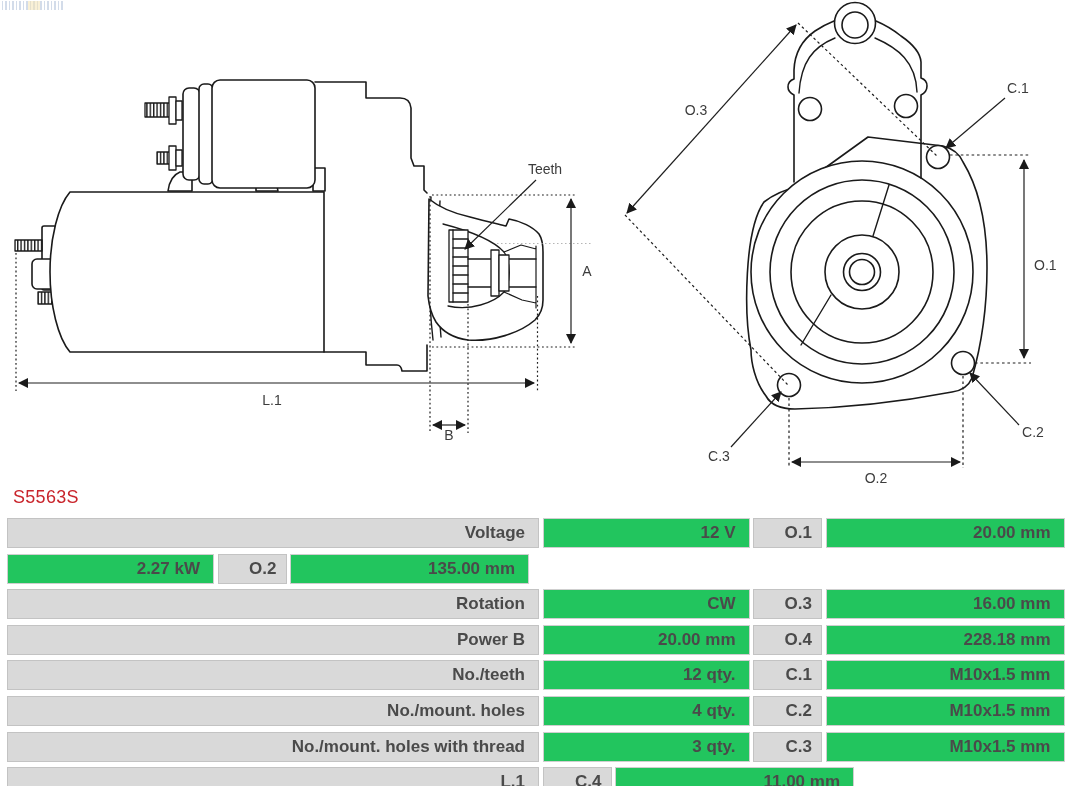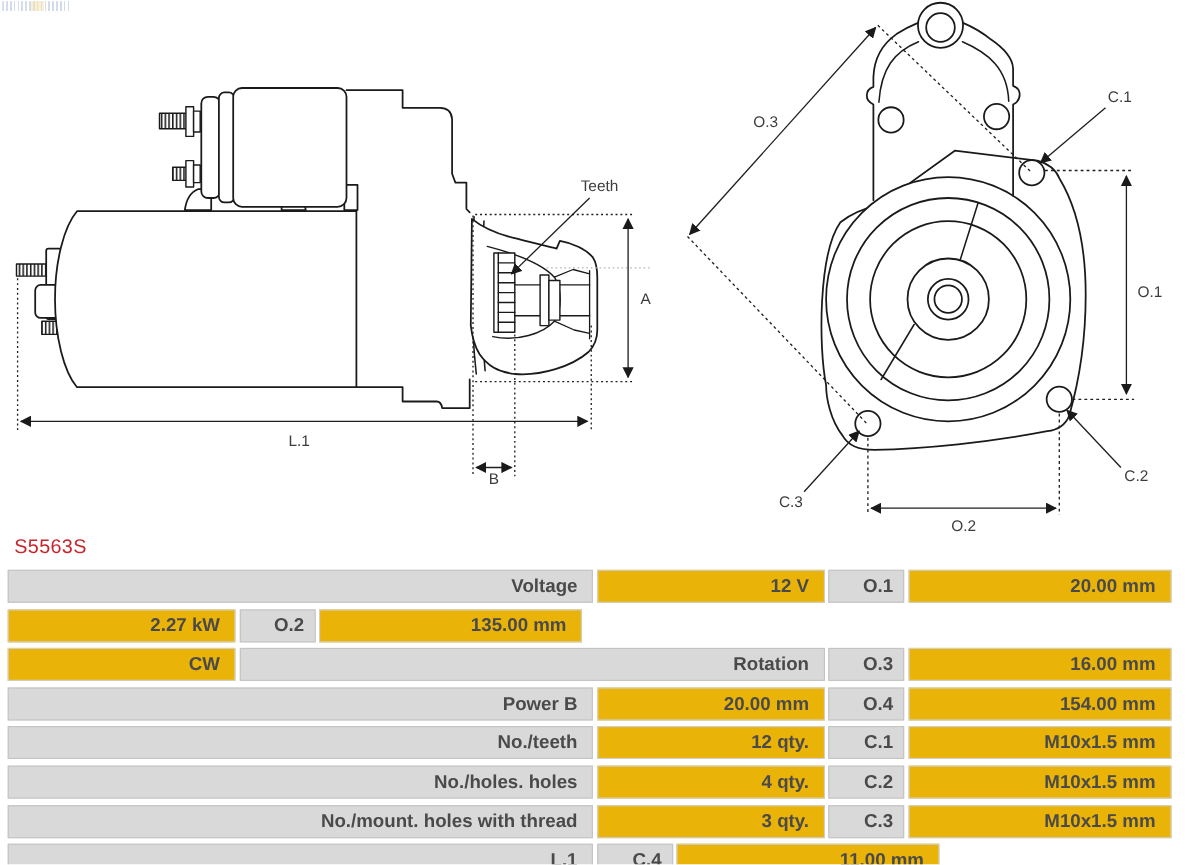--- a/index.html
+++ b/index.html
@@ -11,21 +11,21 @@
   #logo .gold{position:absolute;left:26px;top:0;width:12px;height:9px;background:rgba(235,205,120,.55);}
   #drawing-svg{position:absolute;left:0;top:0;}
   #part-number{position:absolute;left:13px;top:487px;font-size:18px;font-weight:400;
                color:#c9242b;letter-spacing:.3px;}
   #spec-table{position:absolute;left:7px;top:518px;width:1058px;}
   .trow{display:flex;margin-bottom:5.6px;}
   .cell{height:30px;box-sizing:border-box;display:flex;align-items:center;
         justify-content:flex-end;font-size:17px;color:#4a4a4a;padding-right:13px;
         white-space:nowrap;font-weight:bold;}
   .gray{background:#d9d9d9;border:1px solid #c3c3c3;}
-  .white{background:#eab308;border:1px solid #cfcfcf;}
+  .white{background:#22c55e;border:1px solid #cfcfcf;}
   .c1{width:532px;margin-right:3.5px;}
   .c2{width:207px;margin-right:3.5px;}
   .c3{width:69px;margin-right:3.5px;padding-right:9px;}
   .c4{width:239px;}
   text{font-family:"Liberation Sans",sans-serif;font-size:14px;fill:#3c3c3c;stroke:none;}
 </style>
 </head>
 <body>
 
 <div id="stage">
@@ -197,39 +197,39 @@
       <div class="cell white c2">12 V</div>
       <div class="cell gray c3">O.1</div>
       <div class="cell white c4">20.00 mm</div>
     </div>
     <div class="trow">
       <div class="cell white c2">2.27 kW</div>
       <div class="cell gray c3">O.2</div>
       <div class="cell white c4">135.00 mm</div>
     </div>
     <div class="trow">
+      <div class="cell gray c1">Rotation</div>
       <div class="cell white c2">CW</div>
-      <div class="cell gray c1">Rotation</div>
       <div class="cell gray c3">O.3</div>
       <div class="cell white c4">16.00 mm</div>
     </div>
     <div class="trow">
       <div class="cell gray c1">Power B</div>
       <div class="cell white c2">20.00 mm</div>
       <div class="cell gray c3">O.4</div>
-      <div class="cell white c4">154.00 mm</div>
+      <div class="cell white c4">228.18 mm</div>
     </div>
     <div class="trow">
       <div class="cell gray c1">No./teeth</div>
       <div class="cell white c2">12 qty.</div>
       <div class="cell gray c3">C.1</div>
       <div class="cell white c4">M10x1.5 mm</div>
     </div>
     <div class="trow">
-      <div class="cell gray c1">No./holes. holes</div>
+      <div class="cell gray c1">No./mount. holes</div>
       <div class="cell white c2">4 qty.</div>
       <div class="cell gray c3">C.2</div>
       <div class="cell white c4">M10x1.5 mm</div>
     </div>
     <div class="trow">
       <div class="cell gray c1">No./mount. holes with thread</div>
       <div class="cell white c2">3 qty.</div>
       <div class="cell gray c3">C.3</div>
       <div class="cell white c4">M10x1.5 mm</div>
     </div>

